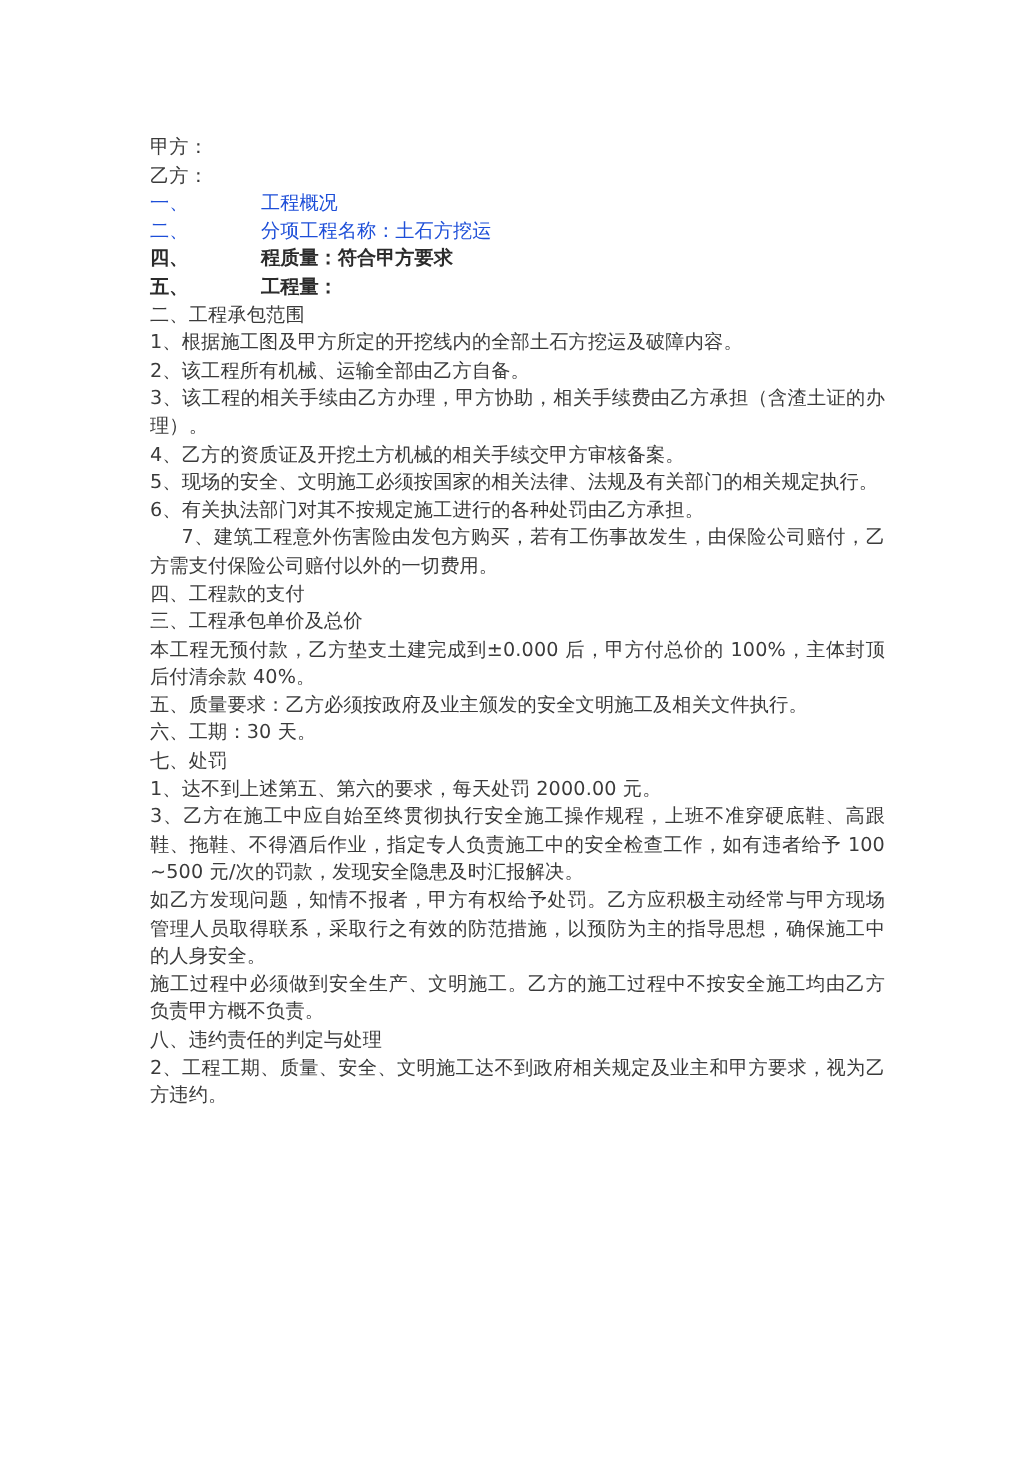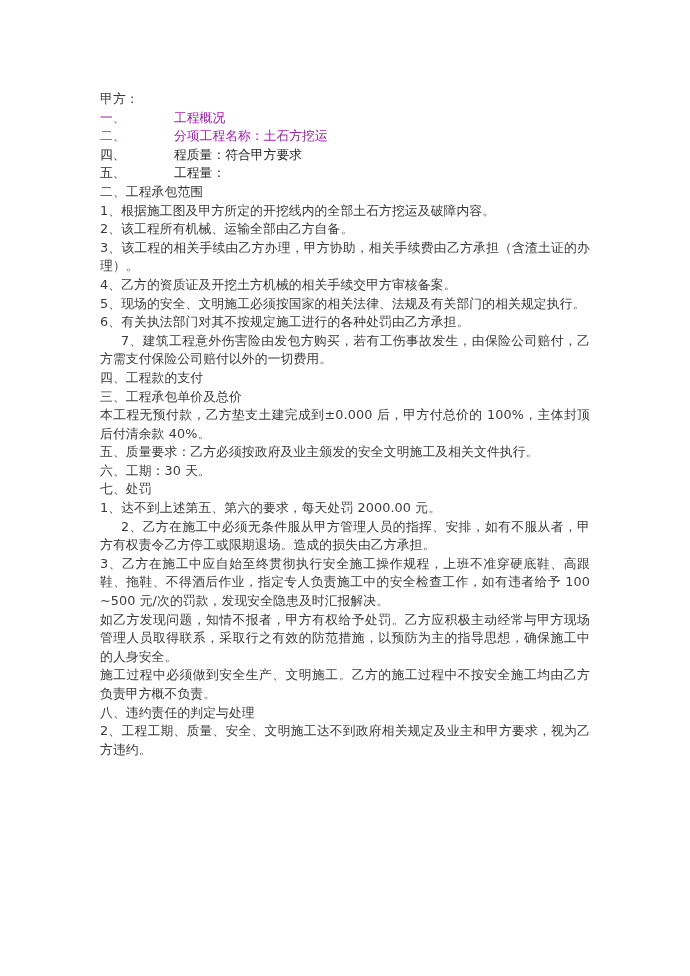--- a/index.html
+++ b/index.html
@@ -39,43 +39,44 @@
     letter-spacing: 0.1px;
   }
   .line.indent {
     text-indent: 21px;
   }
   
   .tabline {
     display: block;
     font-size: 12.8px;
     line-height: 18.6px;
-    color: #a21caf;
+    color: #1d4ed8;
     white-space: pre;
   }
   .tabline.bold {
-    font-weight: normal;
+    font-weight: bold;
     color: #2b2b2b;
   }
   .tab-num {
     display: inline-block;
     width: 74px;
   }
   .gap-wide {
     display: inline-block;
     width: 34px;
   }
 </style>
 </head>
 <body>
 
 <div class="page">
   <div class="doc-body">
 
     <p class="line">甲方：</p>
+    <p class="line">乙方：</p>
 
 
     <div>
       <div class="tabline"><span class="tab-num">一、</span><span>工程概况</span></div>
       <div class="tabline"><span class="tab-num">二、</span><span>分项工程名称：土石方挖运</span></div>
       <div class="tabline bold"><span class="tab-num">四、</span><span>程质量：符合甲方要求</span></div>
       <div class="tabline bold"><span class="tab-num">五、</span><span>工程量：</span></div>
     </div>
 
     <p class="line">二、工程承包范围</p>
@@ -89,21 +90,20 @@
 
     <p class="line">四、工程款的支付</p>
 
     <p class="line">三、工程承包单价及总价</p>
     <p class="line">本工程无预付款，乙方垫支土建完成到±0.000 后，甲方付总价的 100%，主体封顶后付清余款 40%。</p>
 
     <p class="line">五、质量要求：乙方必须按政府及业主颁发的安全文明施工及相关文件执行。</p>
     <p class="line">六、工期：30 天。</p>
     <p class="line">七、处罚</p>
     <p class="line">1、达不到上述第五、第六的要求，每天处罚 2000.00 元。</p>
-    <p class="line indent">2、乙方在施工中必须无条件服从甲方管理人员的指挥、安排，如有不服从者，甲方有权责令乙方停工或限期退场。造成的损失由乙方承担。</p>
     <p class="line">3、乙方在施工中应自始至终贯彻执行安全施工操作规程，上班不准穿硬底鞋、高跟鞋、拖鞋、不得酒后作业，指定专人负责施工中的安全检查工作，如有违者给予 100~500 元/次的罚款，发现安全隐患及时汇报解决。</p>
     <p class="line">如乙方发现问题，知情不报者，甲方有权给予处罚。乙方应积极主动经常与甲方现场管理人员取得联系，采取行之有效的防范措施，以预防为主的指导思想，确保施工中的人身安全。</p>
     <p class="line">施工过程中必须做到安全生产、文明施工。乙方的施工过程中不按安全施工均由乙方负责甲方概不负责。</p>
     <p class="line">八、违约责任的判定与处理</p>
     <p class="line">2、工程工期、质量、安全、文明施工达不到政府相关规定及业主和甲方要求，视为乙方违约。</p>
 
   </div>
 </div>
 
 </body></html>

